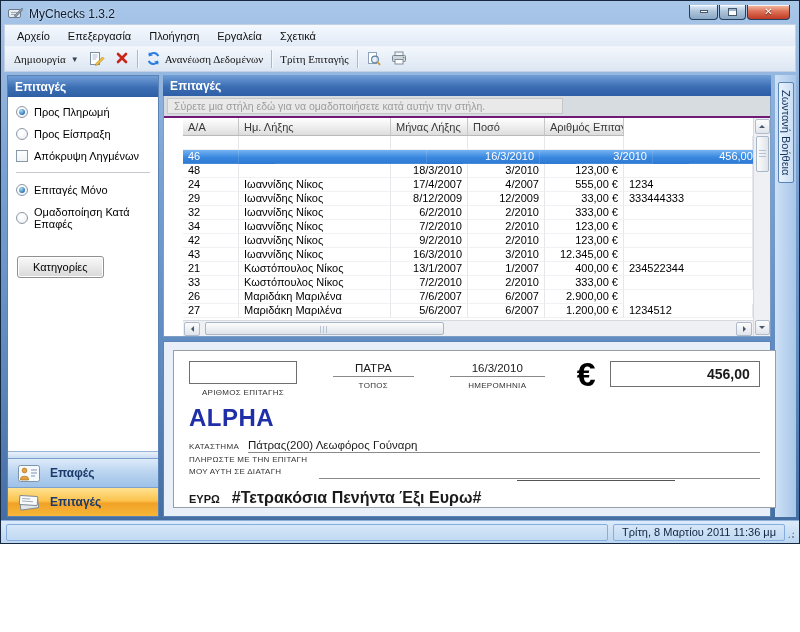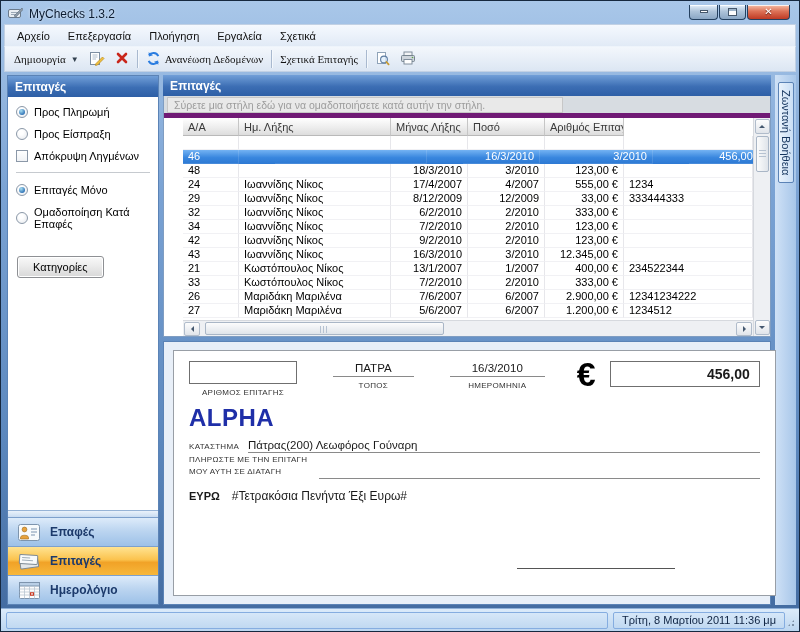--- a/index.html
+++ b/index.html
@@ -1,20 +1,20 @@
 <!DOCTYPE html>
 <html><head>
 <meta charset="utf-8">
 <style>
   * { box-sizing: border-box; margin: 0; padding: 0; }
   html,body { width:800px; height:632px; }
   body { font-family:"Liberation Sans","DejaVu Sans",sans-serif; }
 
   .window{
-    width:800px;height:632px;display:flex;flex-direction:column;
+    width:800px;height:544px;display:flex;flex-direction:column;
     border:1px solid #16283f;
     background:linear-gradient(180deg,#a9c7e9 0%,#7ba3d4 30%,#5b87bd 70%,#41699e 100%);
     padding:2px 3px 0 3px; position:relative;
   }
   
   .titlebar{height:21px;display:flex;align-items:center;padding:0 4px;color:#0b1b30;font-size:12px;}
   .app-icon{display:flex;margin-right:6px;}
   .title-text{text-shadow:0 0 3px rgba(255,255,255,.8);}
   .winbtns{margin-left:auto;display:flex;margin-top:-3px;margin-right:2px;}
   .wbtn{height:15px;border:1px solid #24405f;border-top:none;border-radius:0 0 4px 4px;
@@ -59,21 +59,21 @@
   .nav-grip{height:7px;border-top:1px solid #96b3d6;background:linear-gradient(#eaf2fb,#c9dcf2);}
   .nav-item{height:29px;flex:none;display:flex;align-items:center;gap:9px;padding:0 9px;
     border-top:1px solid #7da0cc;font-weight:bold;font-size:12px;color:#1c3a6b;cursor:default;
     background:linear-gradient(#ddebfa,#bcd5f0 45%,#9dc1e8);}
   .nav-item.on{background:linear-gradient(#ffe391,#fbc34e 45%,#f1a227 55%,#f7b73a);}
   .nav-icon{display:flex;width:24px;justify-content:center;}
 
   
   .main{flex:1;display:flex;flex-direction:column;min-width:0;}
   .grid-block{height:241px;flex:none;border:1px solid #7f9dc2;border-top:none;display:flex;flex-direction:column;background:#fff;}
-  .group-bar{height:22px;flex:none;background:#d7dce1;border-bottom:5px solid #701a75;display:flex;align-items:center;padding:0 3px;}
+  .group-bar{height:22px;flex:none;background:#d7dce1;border-bottom:2px solid #701a75;display:flex;align-items:center;padding:0 3px;}
   .group-hint{width:66%;height:16px;line-height:15px;background:#e9e9e9;border:1px solid #c7c7c7;
     color:#9c9c9c;font-size:10.5px;padding:0 6px;white-space:nowrap;overflow:hidden;}
   .grid-body{flex:1;display:flex;min-height:0;margin-left:19px;}
   .table-col{flex:1;display:flex;flex-direction:column;min-width:0;
     --cols:56px 152px 77px 77px 79px minmax(50px,1fr);}
   .grid-header{display:grid;grid-template-columns:var(--cols);height:18px;flex:none;}
   .hcell{background:linear-gradient(#ffffff,#ededed 55%,#dddddd);border-right:1px solid #c6c6c6;
     border-bottom:1px solid #b9b9b9;font-size:11px;color:#3a3a3a;display:flex;align-items:center;padding:0 5px;overflow:hidden;white-space:nowrap;}
   .sort-arrow{margin-left:auto;font-size:7px;color:#a8b2bc;}
   .rows-wrap{flex:1;overflow:hidden;background:#fff;}
@@ -119,21 +119,21 @@
     justify-content:flex-end;padding:0 9px;font-weight:bold;font-size:14px;}
   .bank-name{color:#1f2fa8;font-size:24px;font-weight:bold;letter-spacing:.5px;margin-top:9px;line-height:1;}
   .branch-row{display:flex;align-items:baseline;gap:9px;margin-top:9px;}
   .clabel{font-size:8px;color:#333;letter-spacing:.3px;flex:none;}
   .branch-val{flex:1;font-size:11.5px;border-bottom:1px solid #8a8a8a;padding-bottom:1px;}
   .pay-row{display:flex;margin-top:1px;}
   .pay-label{font-size:8px;color:#333;line-height:1.55;letter-spacing:.3px;}
   .pay-line{flex:1;border-bottom:1px solid #8a8a8a;margin-left:12px;}
   .words-row{display:flex;align-items:baseline;gap:12px;margin-top:10px;}
   .euro-lbl{font-size:11px;font-weight:bold;}
-  .words{font-size:12px;}
+  .words{font-size:16px;font-weight:bold;}
   .sig-line{position:absolute;bottom:26px;right:100px;width:158px;border-top:1px solid #555;}
 
   
   .right-strip{width:21px;flex:none;background:linear-gradient(90deg,#cfe1f6,#a7c6e9);display:flex;flex-direction:column;align-items:center;padding-top:7px;}
   .help-tab{writing-mode:vertical-rl;background:linear-gradient(90deg,#eaf3fc,#c9def5);border:1px solid #5b83b6;
     border-radius:2px;padding:7px 1px;font-size:11px;color:#15355e;white-space:nowrap;}
 
   
   .statusbar{height:23px;flex:none;background:linear-gradient(#dcebfa,#bcd6f0);border-top:1px solid #8fb0d8;
     display:flex;align-items:center;padding:0 14px 0 5px;gap:5px;margin:0 -3px;}
@@ -211,21 +211,21 @@
           <path d="M12.3 5.2 A5.3 5.3 0 0 0 3 4.4" fill="none" stroke="#2b7de0" stroke-width="2"></path>
           <path d="M2.6 1.2 L2.9 5.6 L7 4.2 Z" fill="#2b7de0"></path>
           <path d="M2.7 9.8 A5.3 5.3 0 0 0 12 10.6" fill="none" stroke="#2b7de0" stroke-width="2"></path>
           <path d="M12.4 13.8 L12.1 9.4 L8 10.8 Z" fill="#2b7de0"></path>
         </svg>
       </span>
       <span>Ανανέωση Δεδομένων</span>
     </div>
     <div class="tsep"></div>
     <div class="tbtn">
-      <span>Σχετικά Επιταγής</span>
+      <span>Τρίτη Επιταγής</span>
     </div>
     <div class="tsep"></div>
     <div class="tbtn">
       <span>
         <svg width="15" height="15" viewBox="0 0 15 15">
           <rect x="2.5" y="1.5" width="8" height="11" fill="#fff" stroke="#8fa3b8"></rect>
           <circle cx="9" cy="8.5" r="3.4" fill="#dfeefb" fill-opacity="0.8" stroke="#5c7ba0" stroke-width="1.1"></circle>
           <line x1="11.4" y1="11" x2="13.6" y2="13.4" stroke="#c89a30" stroke-width="1.8" stroke-linecap="round"></line>
         </svg>
       </span>
@@ -293,38 +293,20 @@
             </g>
             <g transform="rotate(4 12 8)">
               <rect x="2.5" y="3" width="18" height="9" rx="1" fill="#f8fafb" stroke="#7e8a94"></rect>
               <line x1="5" y1="6" x2="13" y2="6" stroke="#9fadb8" stroke-width="1"></line>
               <line x1="5" y1="8.5" x2="16" y2="8.5" stroke="#9fadb8" stroke-width="1"></line>
             </g>
           </svg>
         </span>
         <span>Επιταγές</span>
       </div>
-      <div class="nav-item">
-        <span class="nav-icon">
-          <svg width="21" height="18" viewBox="0 0 21 18">
-            <rect x="0.5" y="1.5" width="20" height="16" rx="1" fill="#fdfdfd" stroke="#7d94ad"></rect>
-            <rect x="0.5" y="1.5" width="20" height="3.5" fill="#b9cfe6" stroke="#7d94ad"></rect>
-            <g stroke="#b9c5d1" stroke-width="0.8">
-              <line x1="0.5" y1="8" x2="20.5" y2="8"></line>
-                <line x1="0.5" y1="11" x2="20.5" y2="11"></line>
-                <line x1="0.5" y1="14" x2="20.5" y2="14"></line>
-              <line x1="5.5" y1="5" x2="5.5" y2="17.5"></line>
-                <line x1="10.5" y1="5" x2="10.5" y2="17.5"></line>
-                <line x1="15.5" y1="5" x2="15.5" y2="17.5"></line>
-            </g>
-            <rect x="11.5" y="11.8" width="3" height="2.4" fill="none" stroke="#cc3a22" stroke-width="1.1"></rect>
-          </svg>
-        </span>
-        <span>Ημερολόγιο</span>
-      </div>
     </div>
 
     <div class="main">
       <div class="panel-header">Επιταγές</div>
 
       <div class="grid-block">
         <div class="group-bar">
           <div class="group-hint">Σύρετε μια στήλη εδώ για να ομαδοποιήσετε κατά αυτήν την στήλη.</div>
         </div>
         <div class="grid-body">
@@ -434,21 +416,20 @@
                   <div class="gcell c-month">2/2010</div>
                   <div class="gcell c-amount">333,00 €</div>
                   <div class="gcell c-number"></div>
                 </div>
                 <div class="grow">
                   <div class="gcell c-aa">26</div>
                   <div class="gcell c-name">Μαριδάκη Μαριλένα</div>
                   <div class="gcell c-due">7/6/2007</div>
                   <div class="gcell c-month">6/2007</div>
                   <div class="gcell c-amount">2.900,00 €</div>
-                  <div class="gcell c-number">12341234222</div>
                 </div>
                 <div class="grow">
                   <div class="gcell c-aa">27</div>
                   <div class="gcell c-name">Μαριδάκη Μαριλένα</div>
                   <div class="gcell c-due">5/6/2007</div>
                   <div class="gcell c-month">6/2007</div>
                   <div class="gcell c-amount">1.200,00 €</div>
                   <div class="gcell c-number">1234512</div>
                 </div>
               </div>

